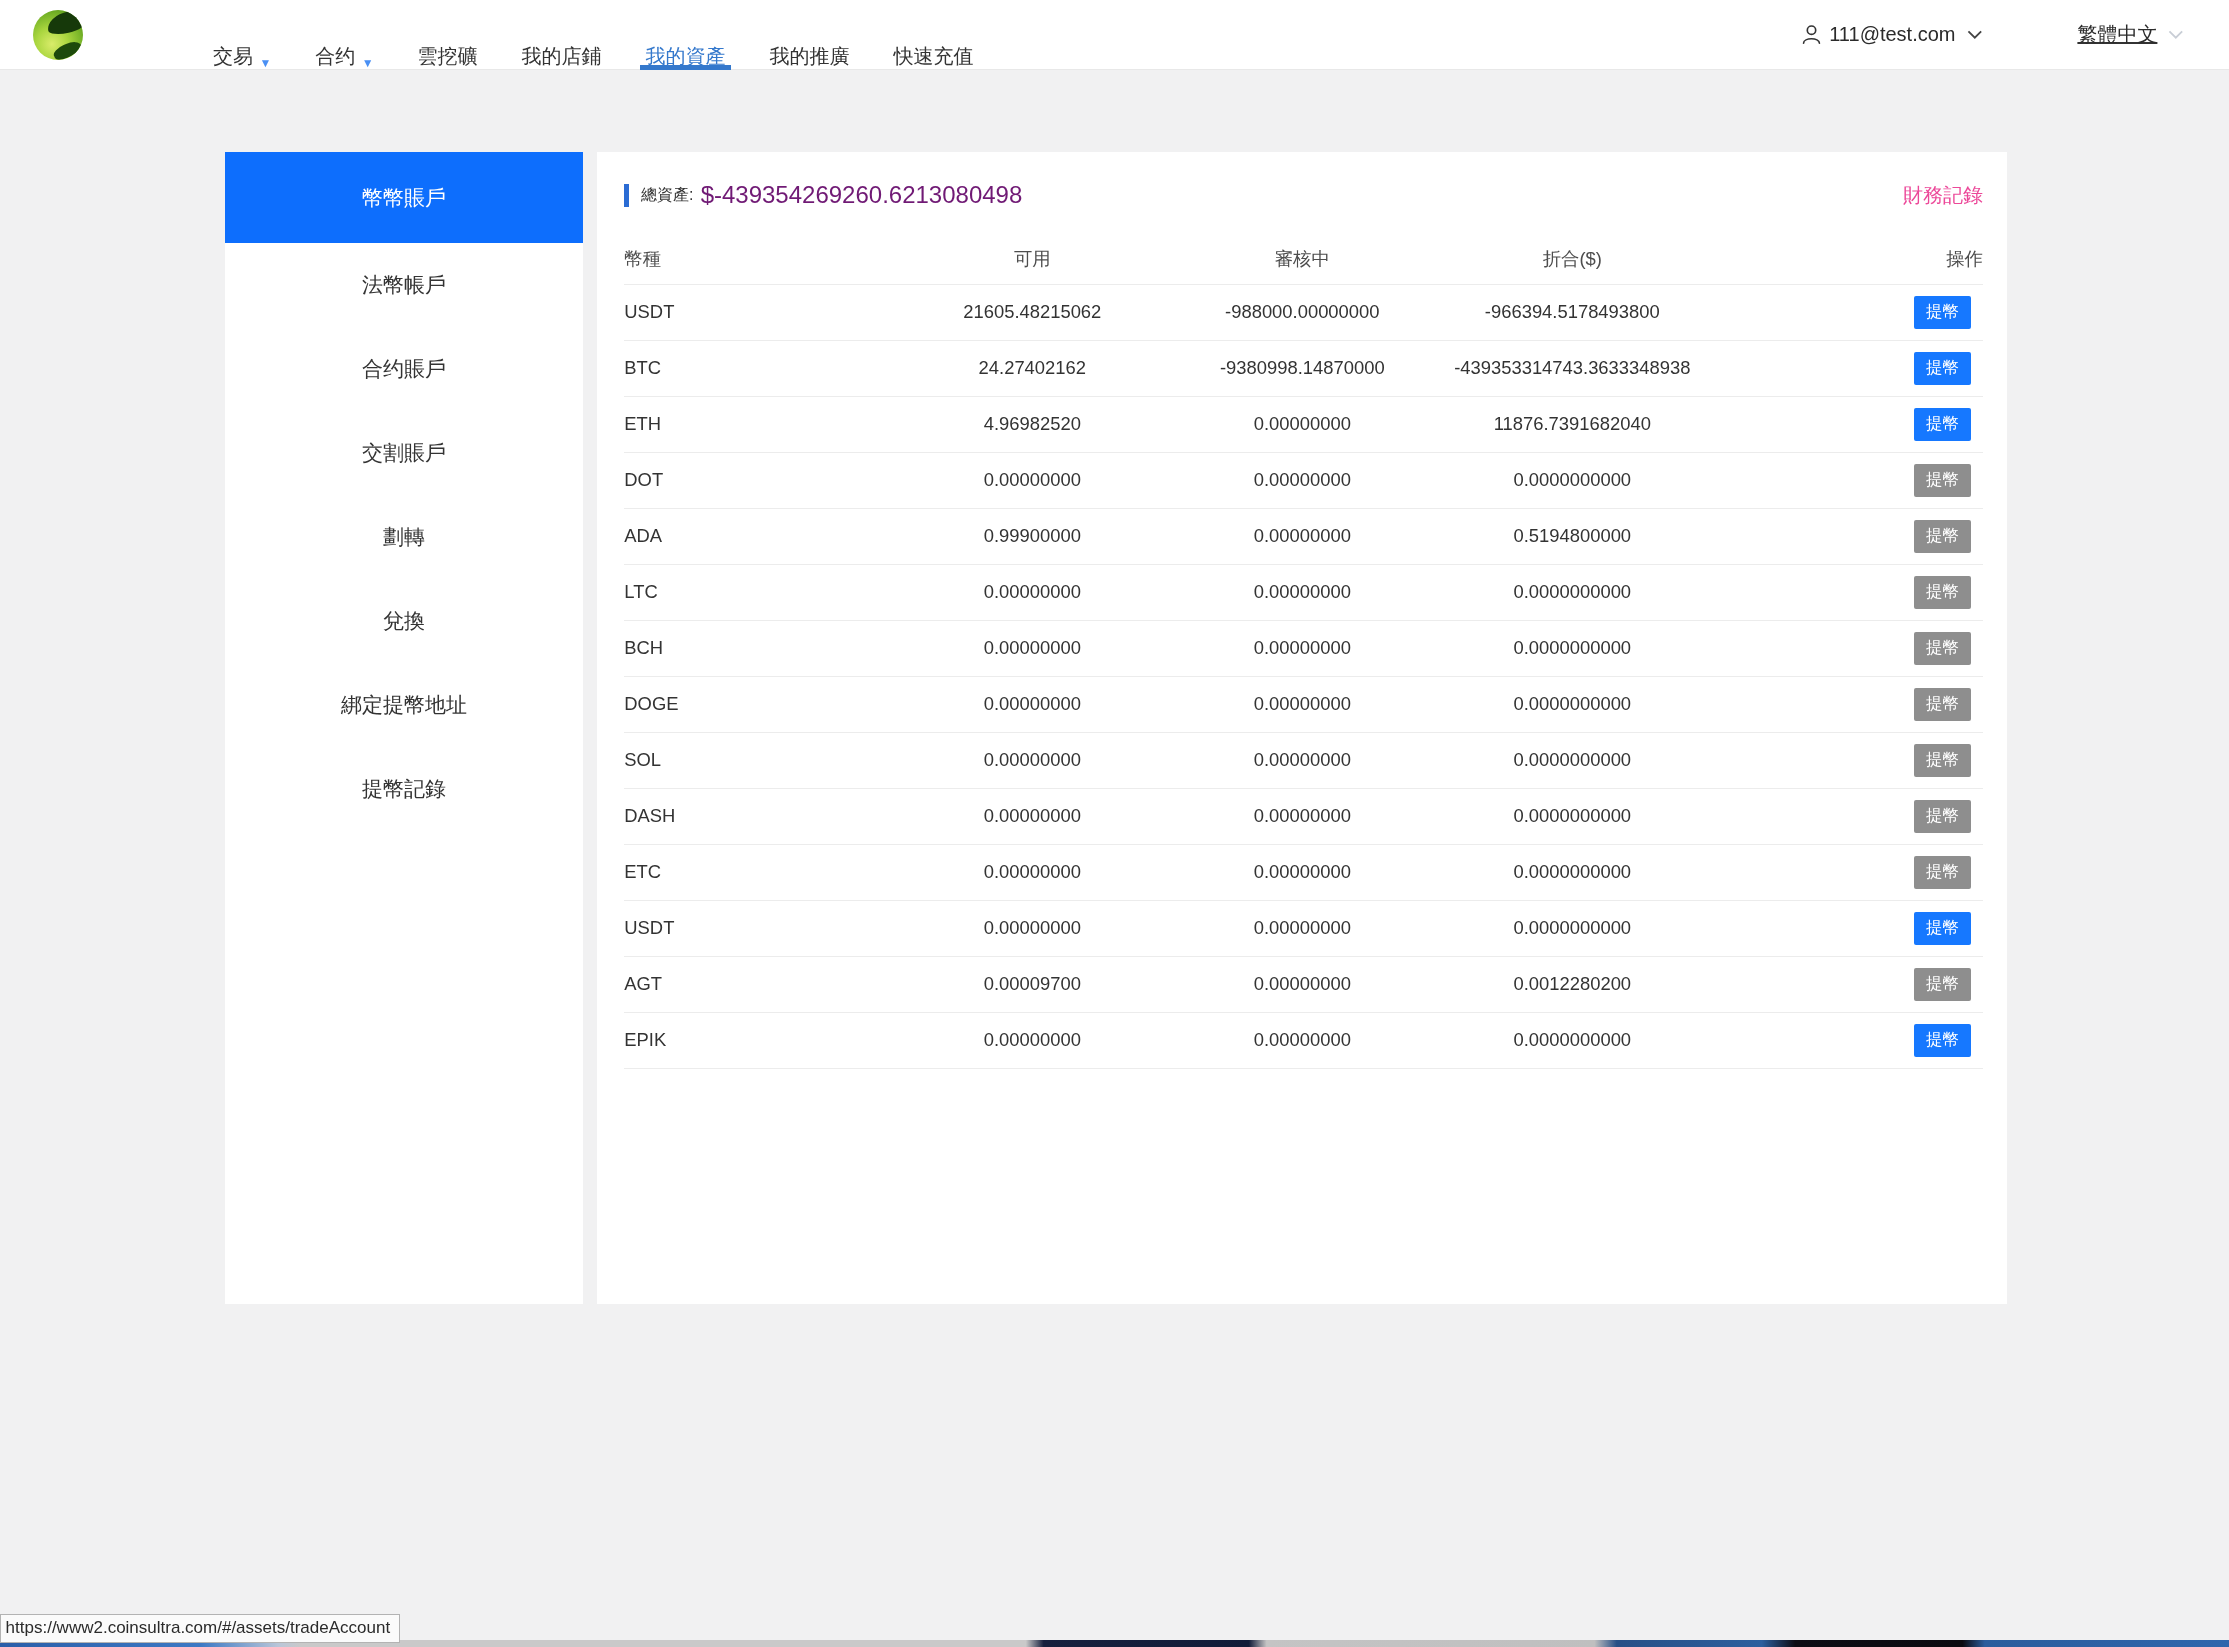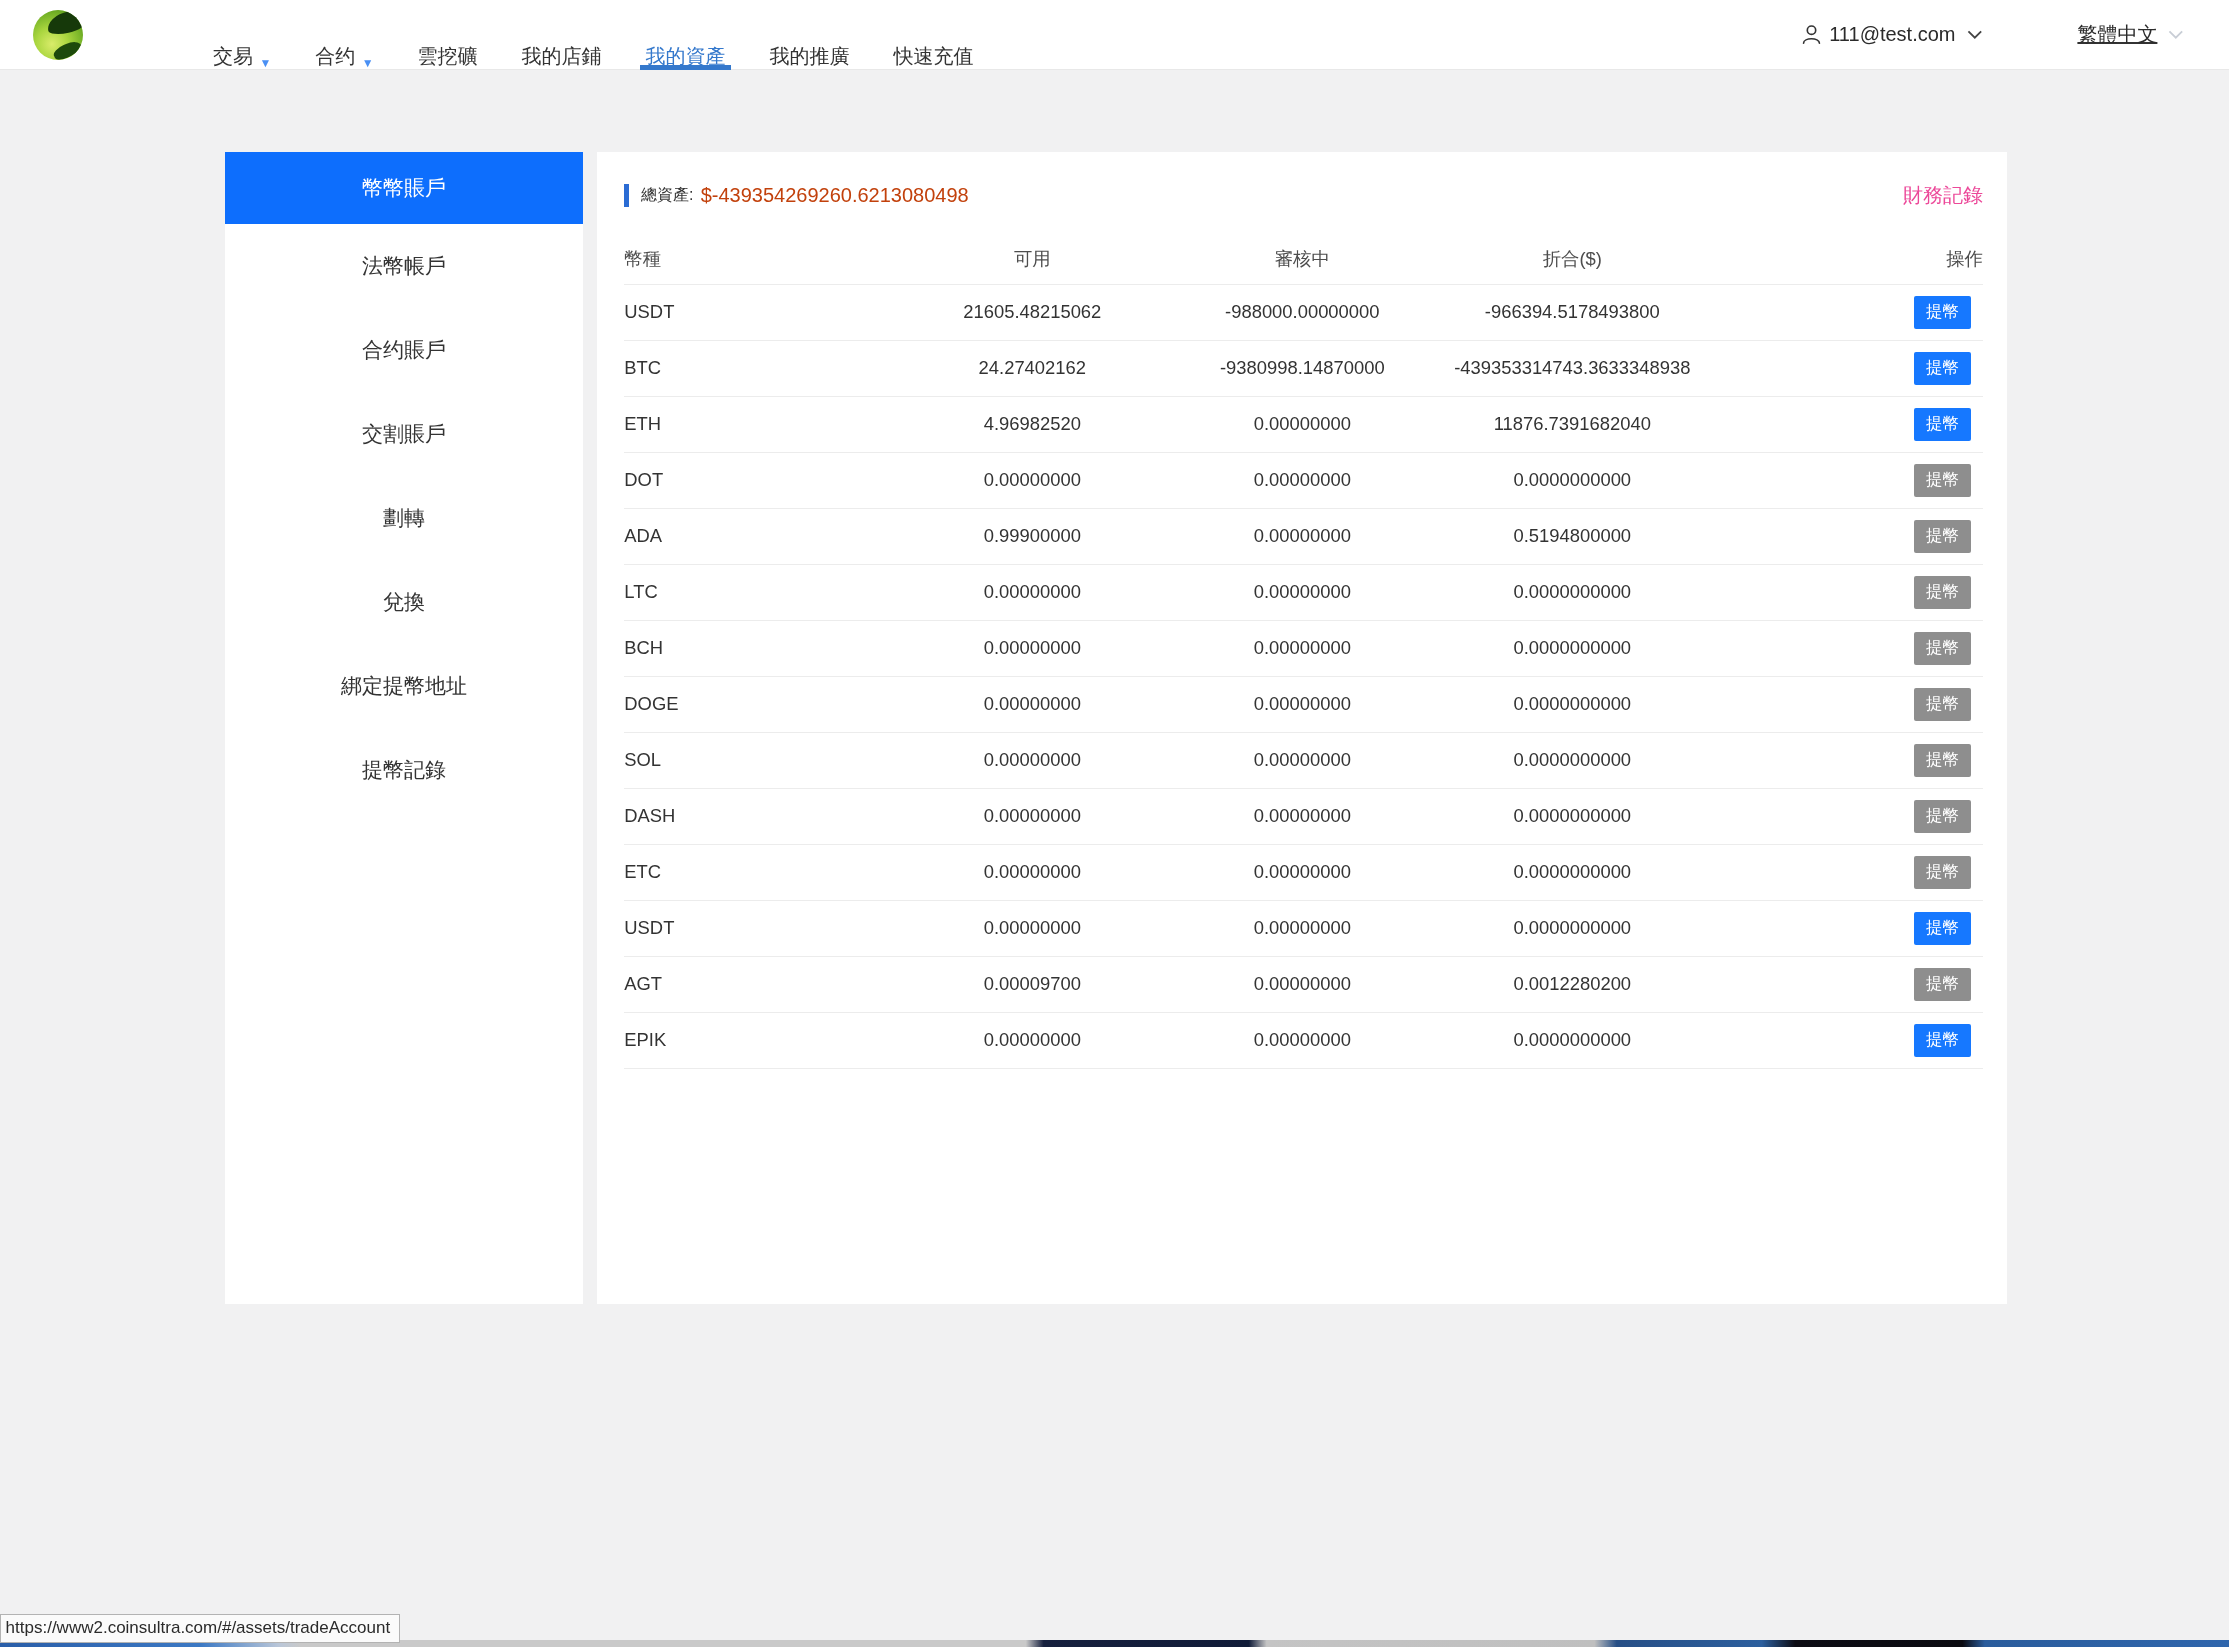--- a/index.html
+++ b/index.html
@@ -59,28 +59,28 @@
   
   .content {
     position:absolute; top:152px; left:225px; width:1782px; height:1152px;
     display:flex; gap:13.8px;
   }
   .sidebar { width:358px; background:#fff; flex:0 0 auto; }
   .side-item {
     height:84px; display:flex; align-items:center; justify-content:center;
     font-size:21px; color:#333; cursor:pointer;
   }
-  .side-item.active { height:72px; background:#0d6efd; color:#fff; }
+  .side-item.active { height:91px; background:#0d6efd; color:#fff; }
 
   .main-panel { flex:1; background:#fff; padding:0 24px 0 27.5px; }
 
   .title-row { display:flex; align-items:center; height:57px; margin-top:14.7px; }
   .title-bar { width:4.6px; height:23px; background:#2b6cd4; margin-right:12px; flex:0 0 auto; }
   .title-label { font-size:16px; color:#333; }
-  .title-value { font-size:20px; color:#c2410c; margin-left:7.3px; }
+  .title-value { font-size:24px; color:#701a75; margin-left:7.3px; }
   .finance-link { margin-left:auto; font-size:20px; color:#ec4899; cursor:pointer; }
 
   .asset-table { margin-top:9.2px; }
   .trow {
     display:grid;
     grid-template-columns:273px 270px 270px 270px 1fr;
     align-items:center;
     height:56px;
     border-bottom:0.9px solid #ececec;
     font-size:18.4px; color:#333;

